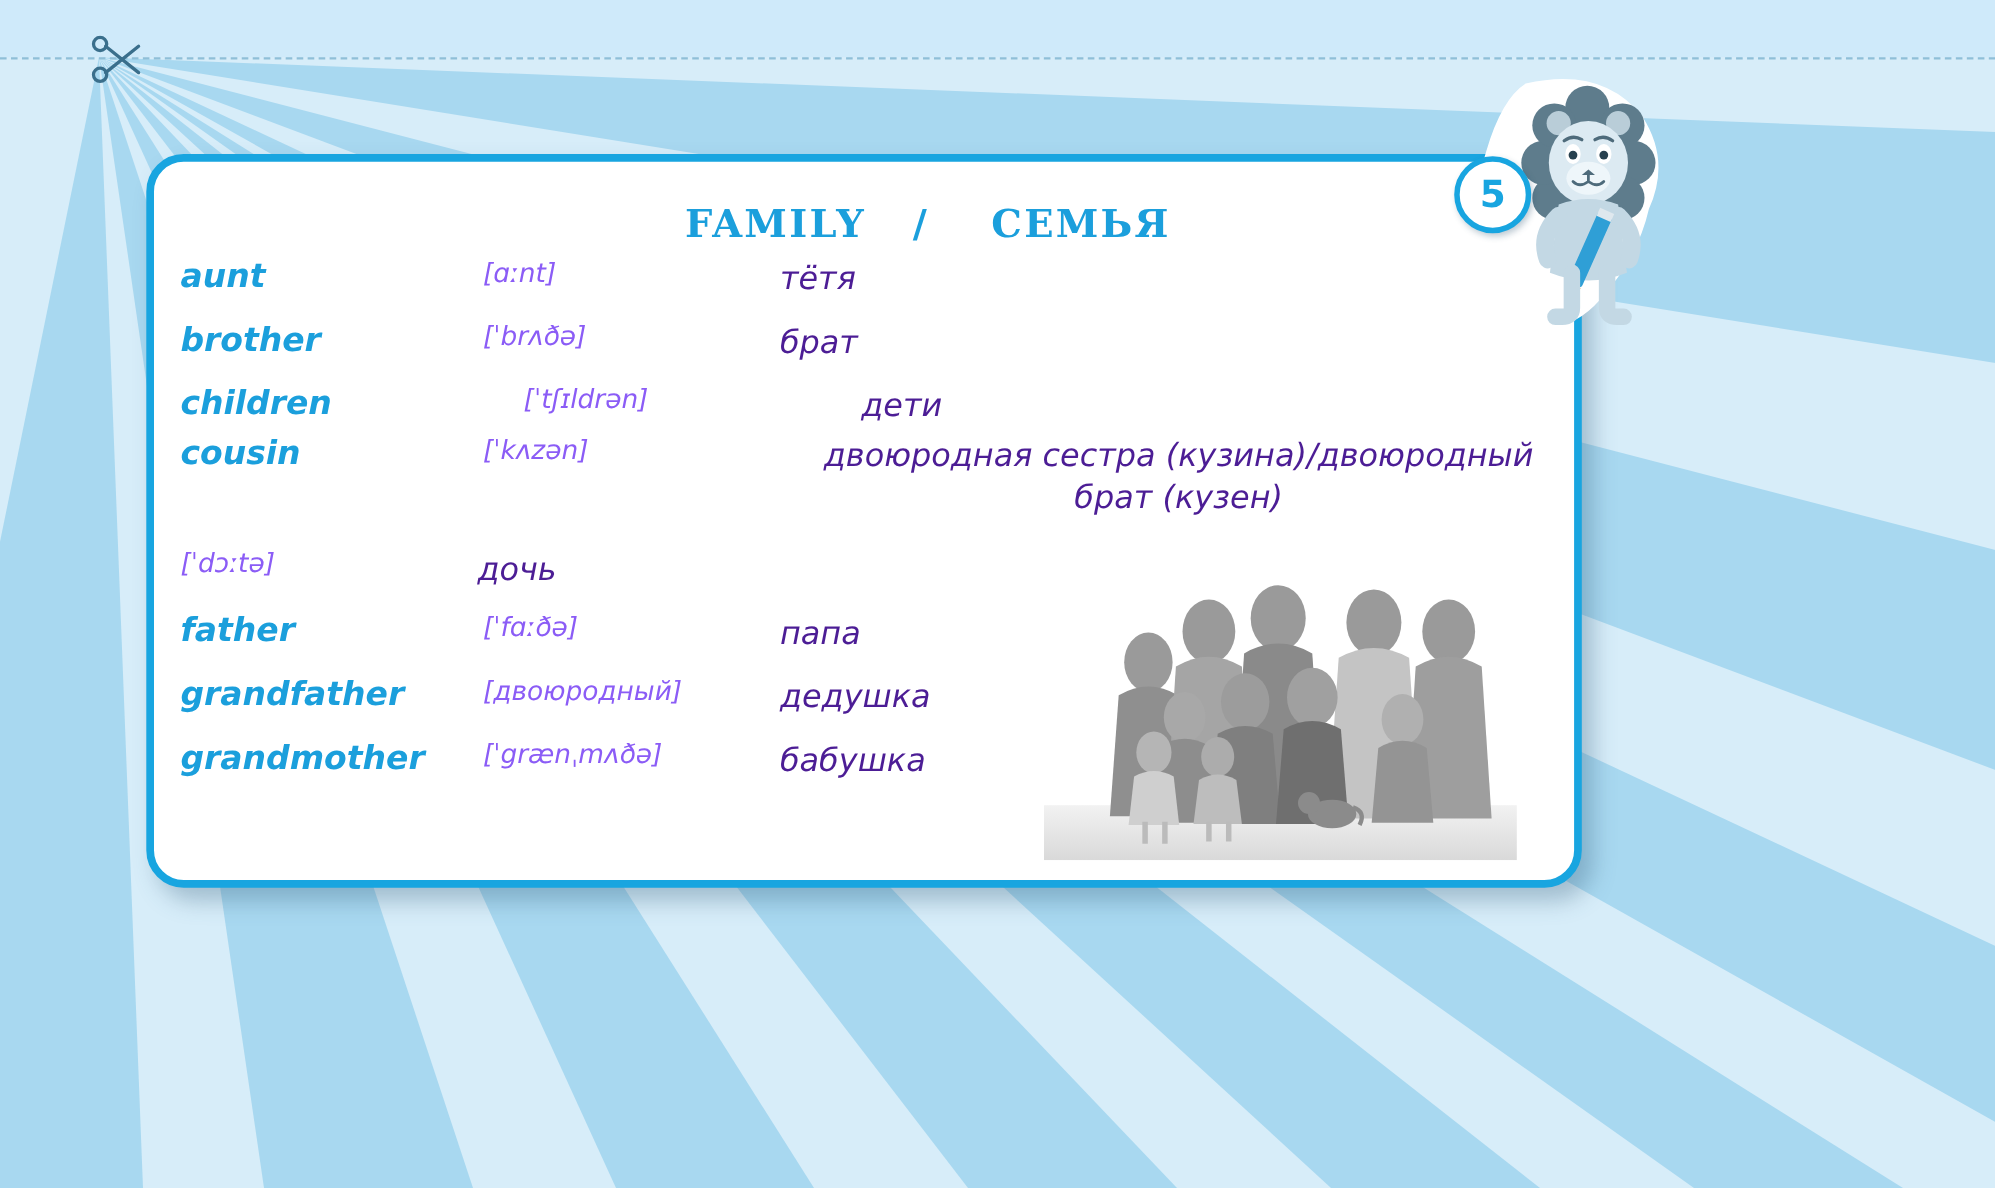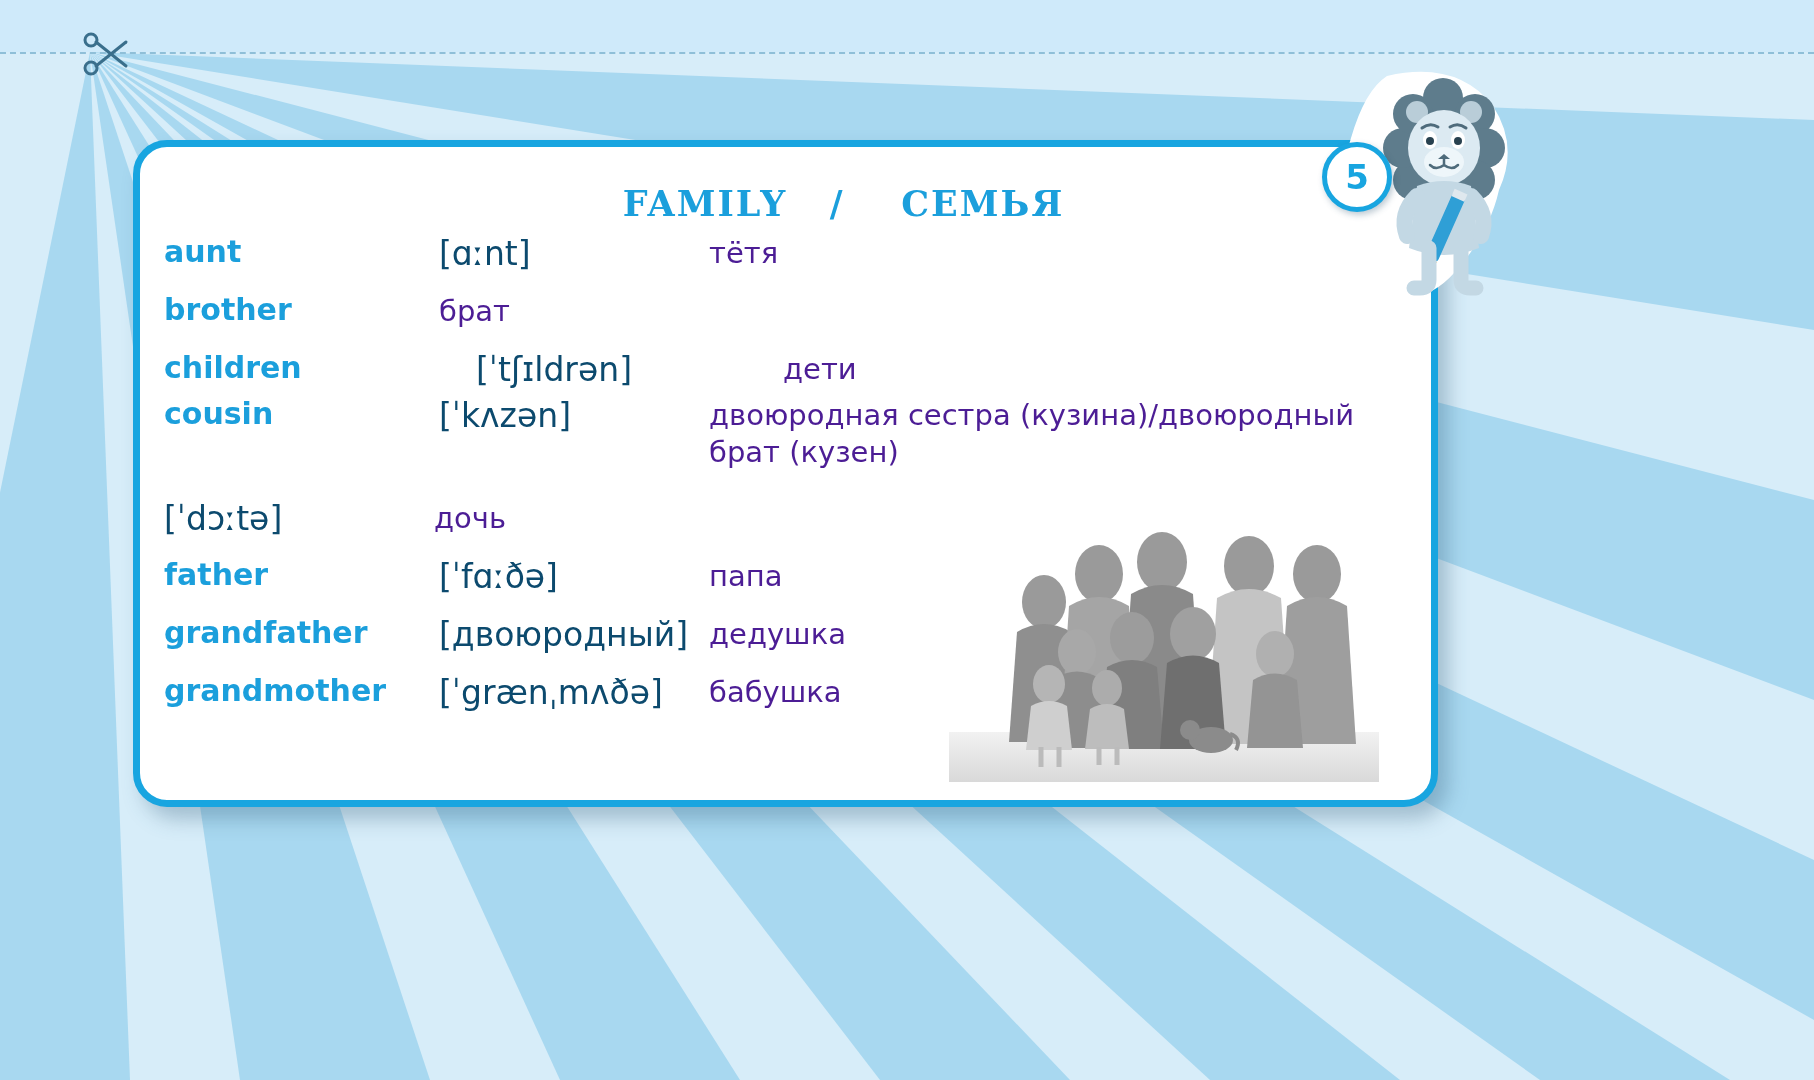--- a/index.html
+++ b/index.html
@@ -78,51 +78,52 @@
   #words {
     position: absolute;
     left: 24px;
     top: 88px;
     width: 1270px;
   }
   .row {
     display: flex;
     align-items: flex-start;
     margin-bottom: 20px;
+    font-style: italic;
   }
   .row.tight { margin-bottom: 8px; gap: 37px; }
 
   .term {
     width: 275px;
     flex: 0 0 275px;
     font-family: "DejaVu Sans", sans-serif;
     font-weight: 700;
     font-size: 30px;
     color: #1b9fdc;
     line-height: 1.15;
   }
   .ipa {
     width: 270px;
     flex: 0 0 270px;
     font-family: "DejaVu Sans", sans-serif;
     font-weight: 400;
-    font-size: 33px;
-    color: #0c4a6e;
+    font-size: 24px;
+    color: #8b5cf6;
     line-height: 1.15;
   }
   .rus {
     flex: 1 1 auto;
     font-family: "DejaVu Sans", sans-serif;
     font-weight: 400;
     font-size: 29px;
     color: #4c1d95;
     line-height: 1.3;
     white-space: pre-line;
   }
-  .rus.wide { max-width: 735px; }
+  .rus.wide { max-width: 735px; text-align: center; }
 
   
   #family-photo {
     position: absolute;
     right: 52px;
     bottom: 18px;
     width: 430px;
     height: 300px;
   }
 
@@ -192,20 +193,21 @@
     <div id="words">
 
       <div class="row">
         <div class="term">aunt</div>
         <div class="ipa">[ɑːnt]</div>
         <div class="rus">тётя</div>
       </div>
 
       <div class="row">
         <div class="term">brother</div>
+        <div class="ipa">[ˈbrʌðə]</div>
         <div class="rus">брат</div>
       </div>
 
       <div class="row tight">
         <div class="term">children</div>
         <div class="ipa">[ˈtʃɪldrən]</div>
         <div class="rus">дети</div>
       </div>
 
       <div class="row" style="margin-bottom:28px;">

